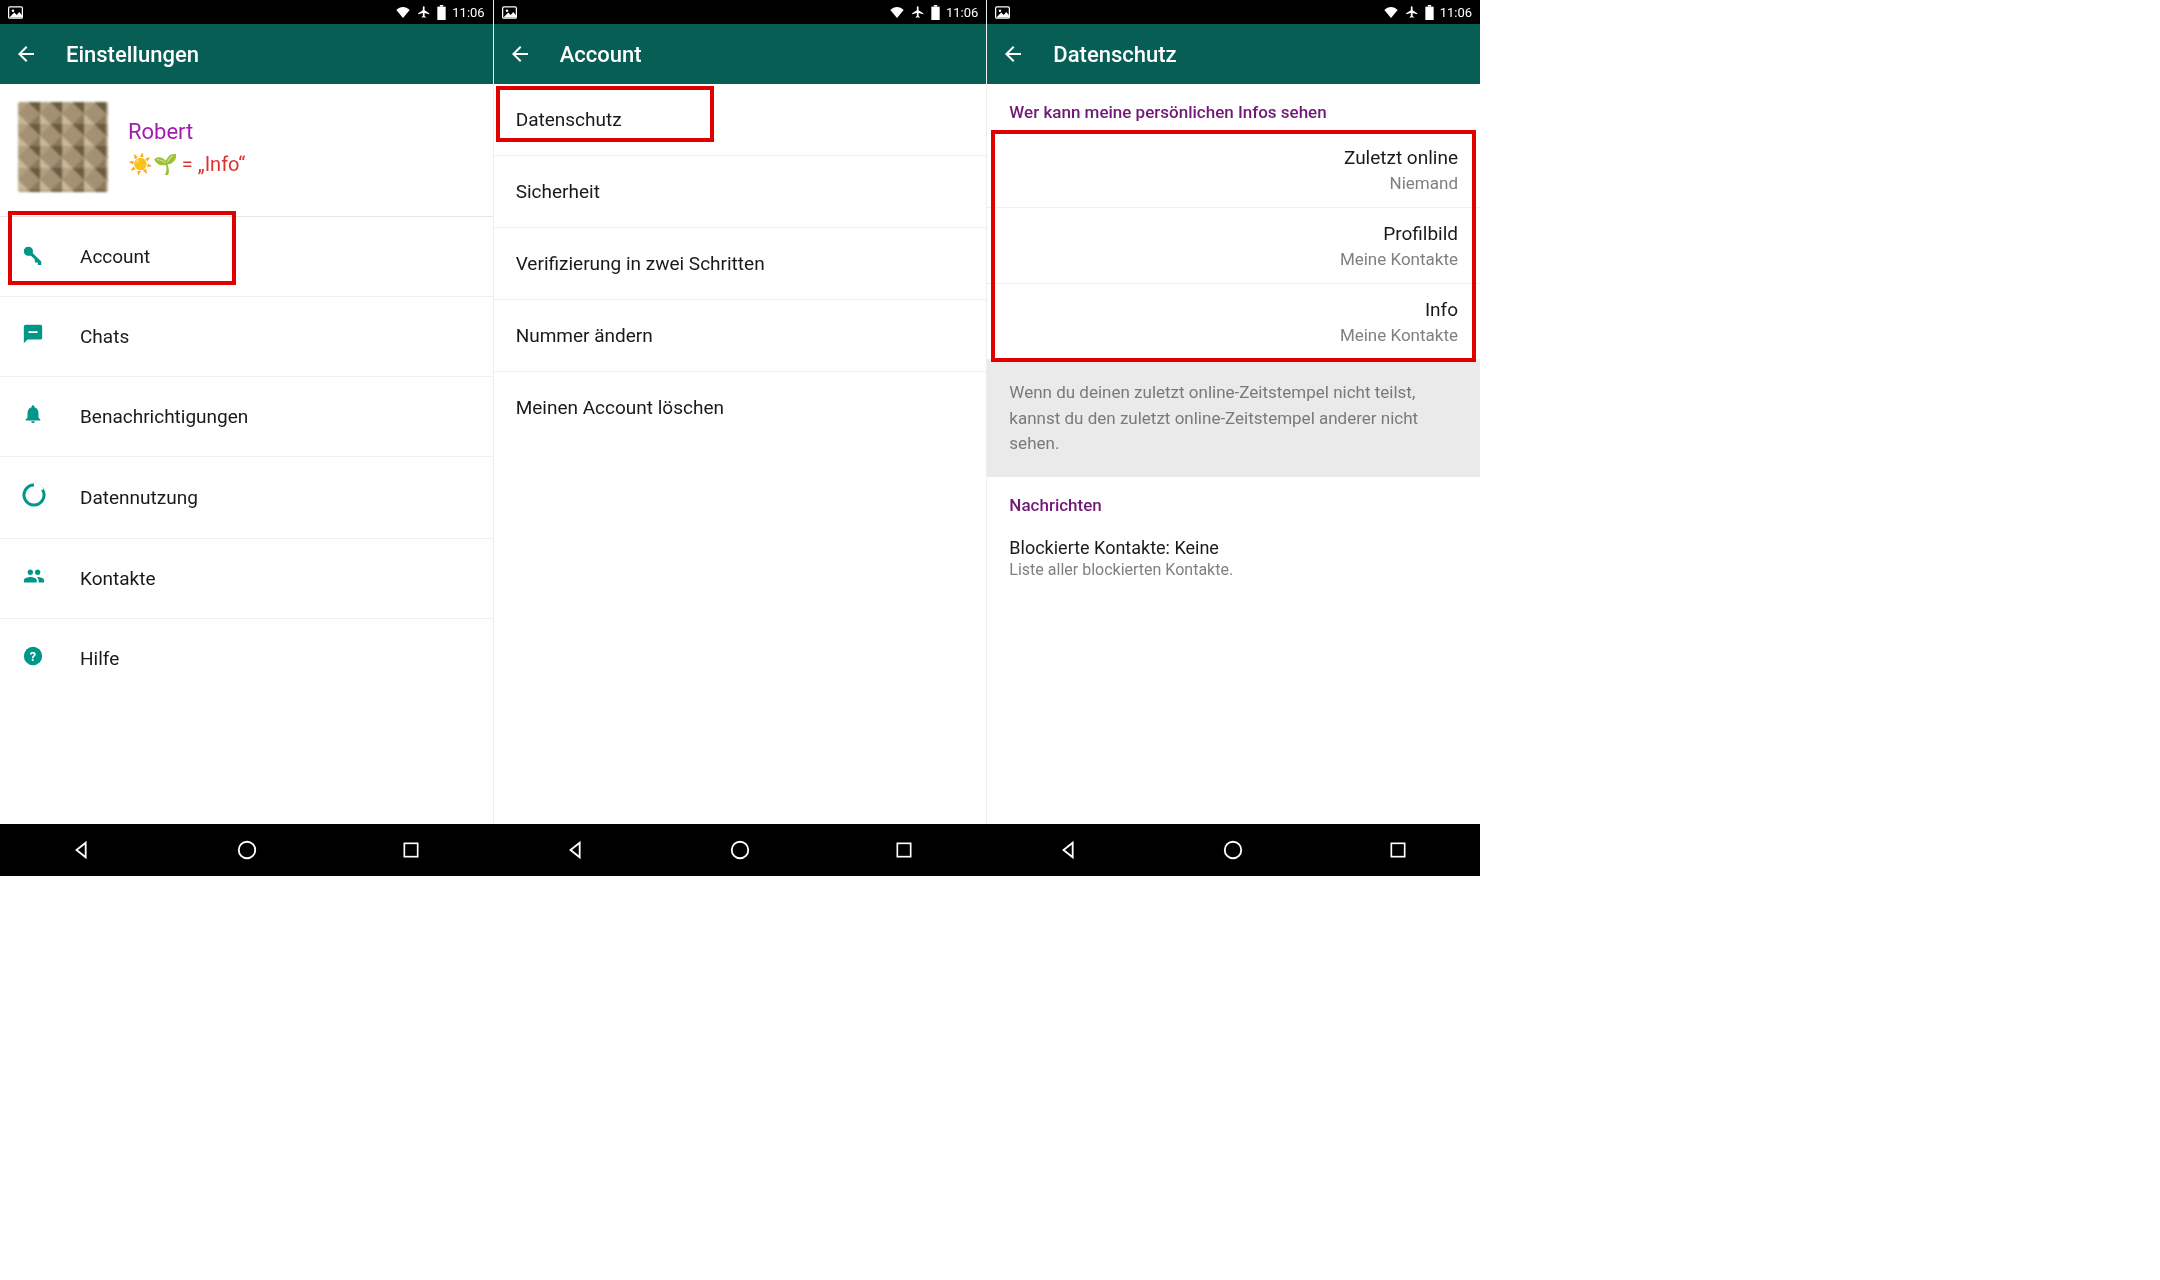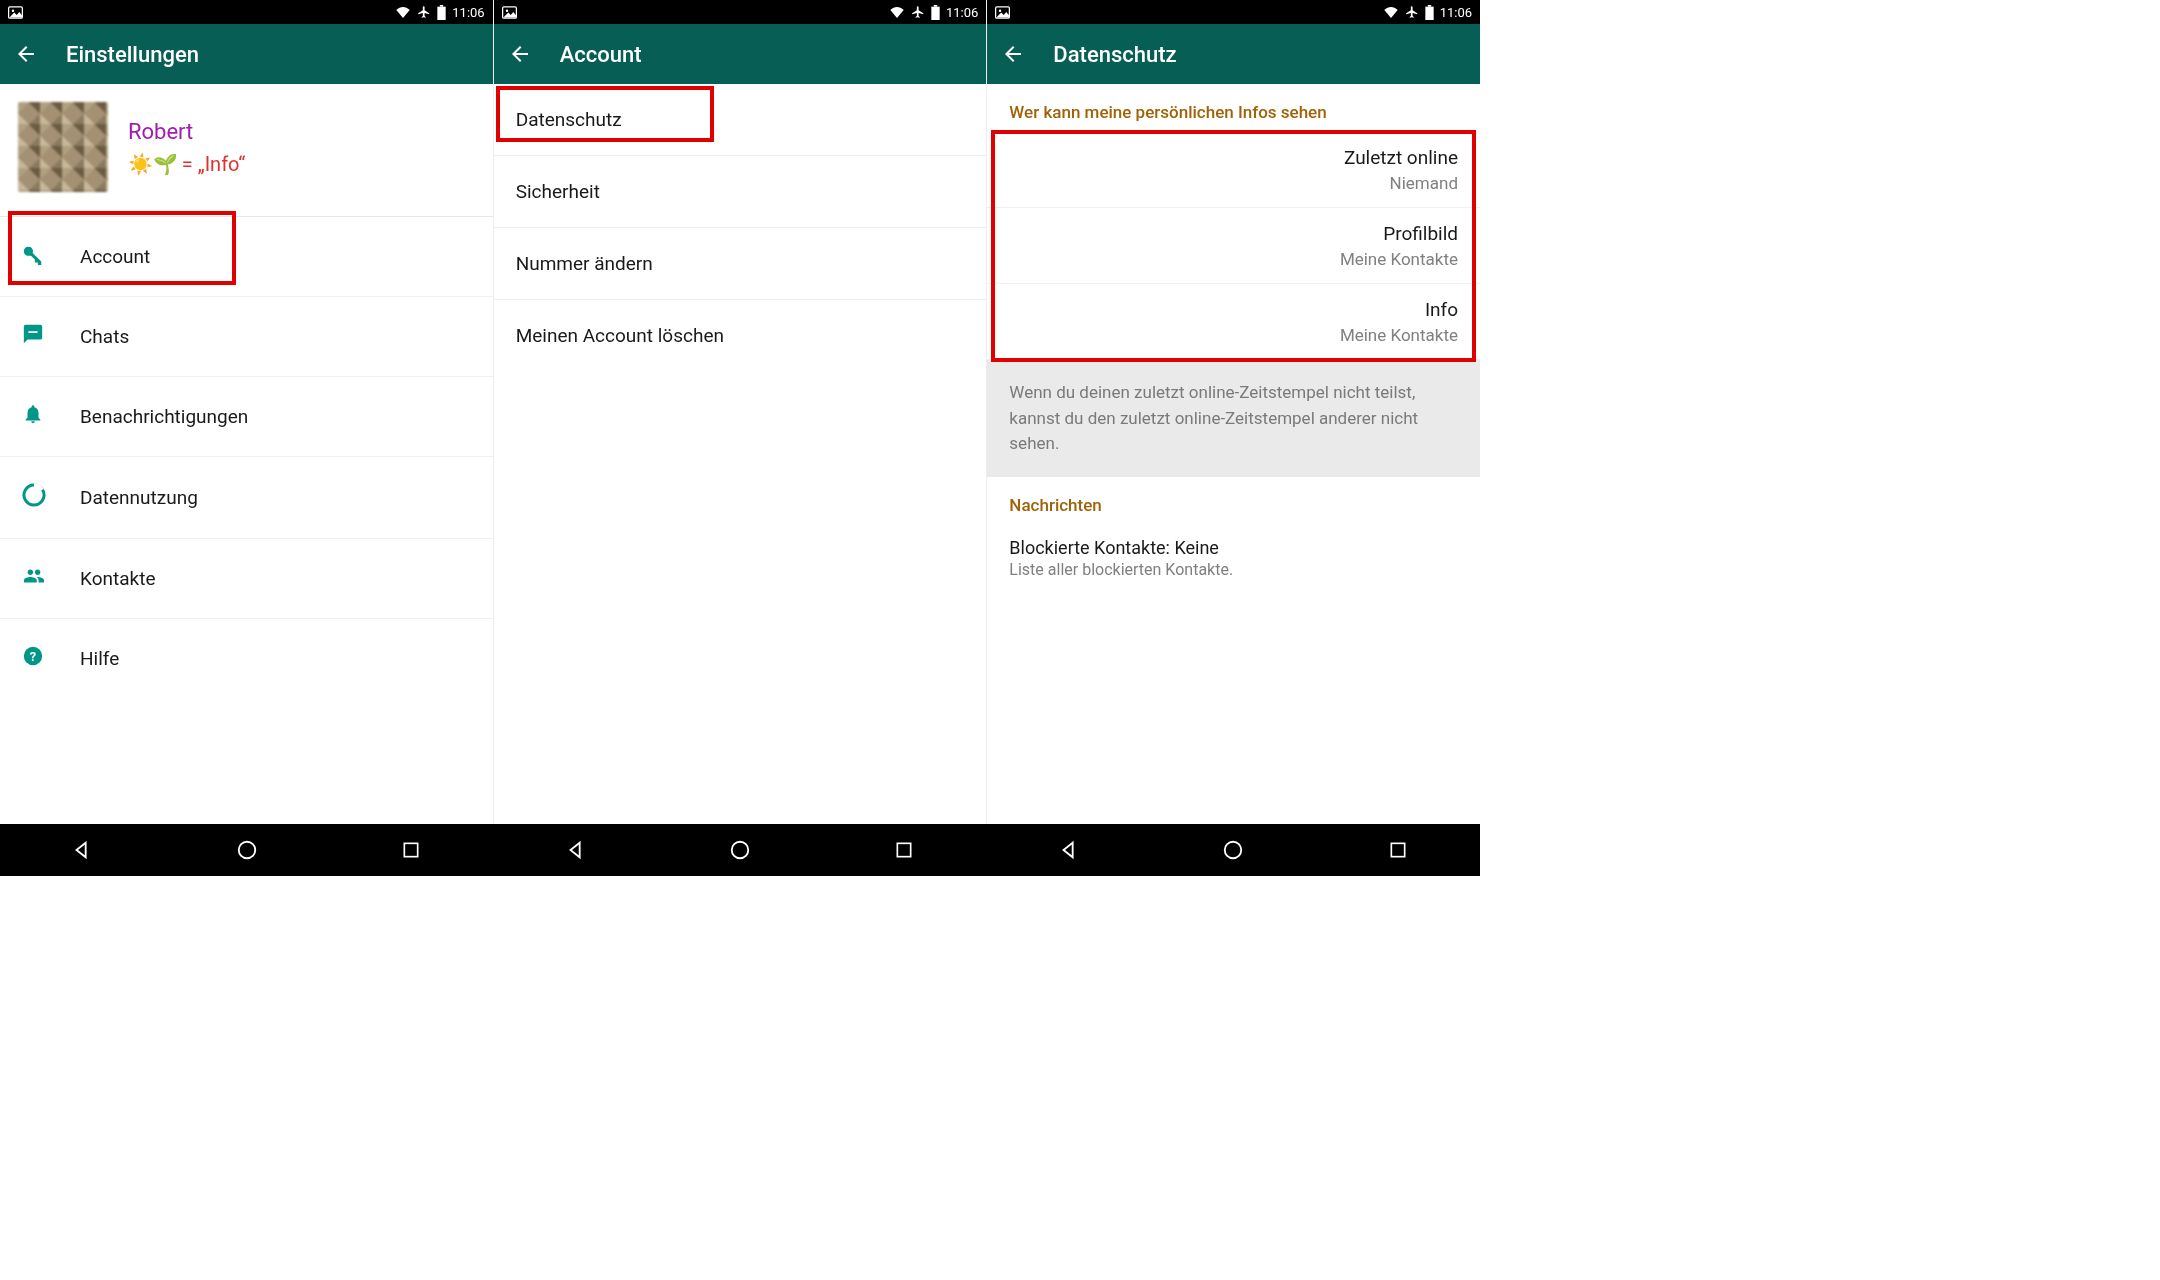--- a/index.html
+++ b/index.html
@@ -124,21 +124,21 @@
     padding: 24px 22px;
     font-size: 19px;
     color:#1a1a1a;
     border-bottom:1px solid #eee;
     position:relative;
   }
 
   
   .section-header {
     padding: 18px 22px 10px 22px;
-    color: #a16207;
+    color: #701a75;
     font-size: 17px;
     font-weight: 500;
   }
   .s3-item {
     padding: 14px 22px 14px 22px;
     border-bottom: 1px solid #f0f0f0;
     text-align: right;
   }
   .s3-item-title {
     font-size: 19px;
@@ -337,20 +337,23 @@
       <div class="appbar-title">Account</div>
     </div>
 
     <div class="content">
       <div class="s2-item">
         <span>Datenschutz</span>
         <div class="redbox" style="left:2px; top:2px; width:218px; height:56px;"></div>
       </div>
       <div class="s2-item">
         <span>Sicherheit</span>
+      </div>
+      <div class="s2-item">
+        <span>Verifizierung in zwei Schritten</span>
       </div>
       <div class="s2-item">
         <span>Nummer ändern</span>
       </div>
       <div class="s2-item" style="border-bottom:none;">
         <span>Meinen Account löschen</span>
       </div>
     </div>
   </div>
 

